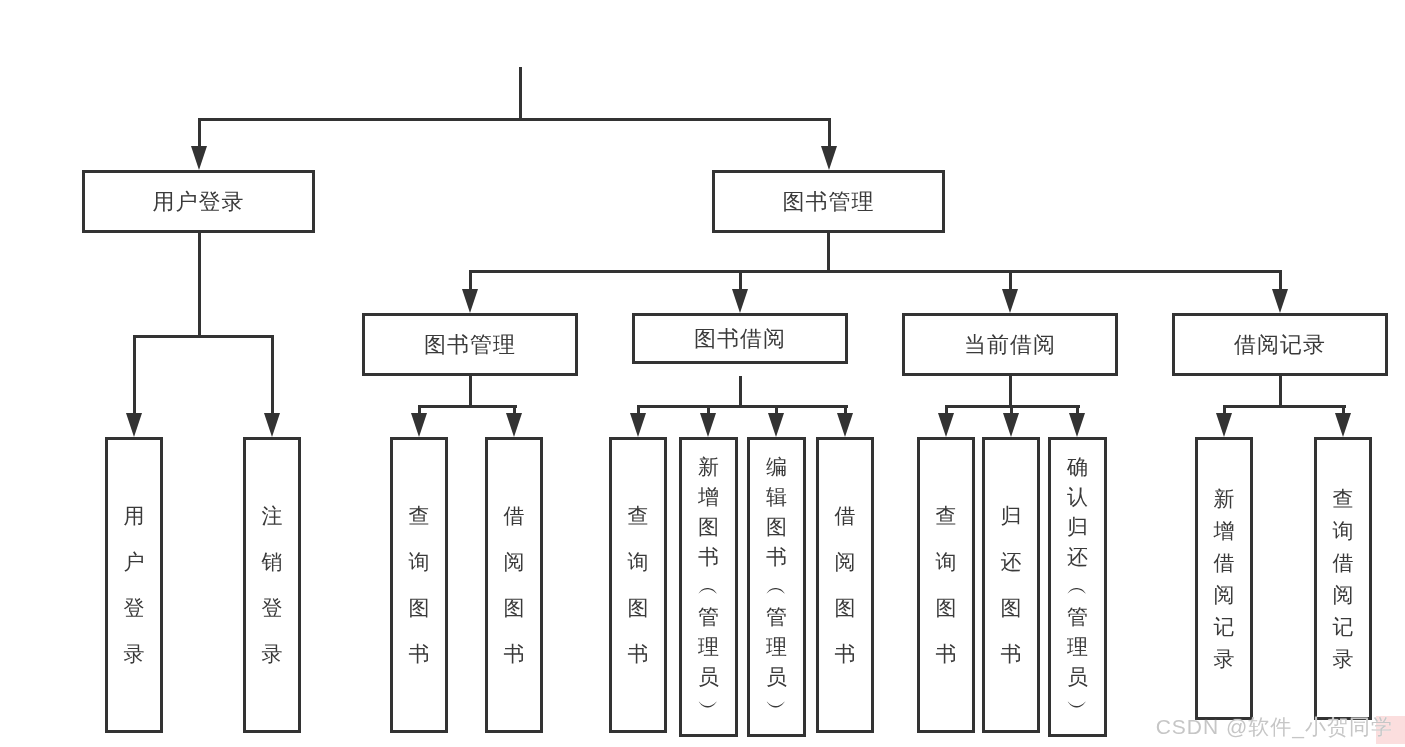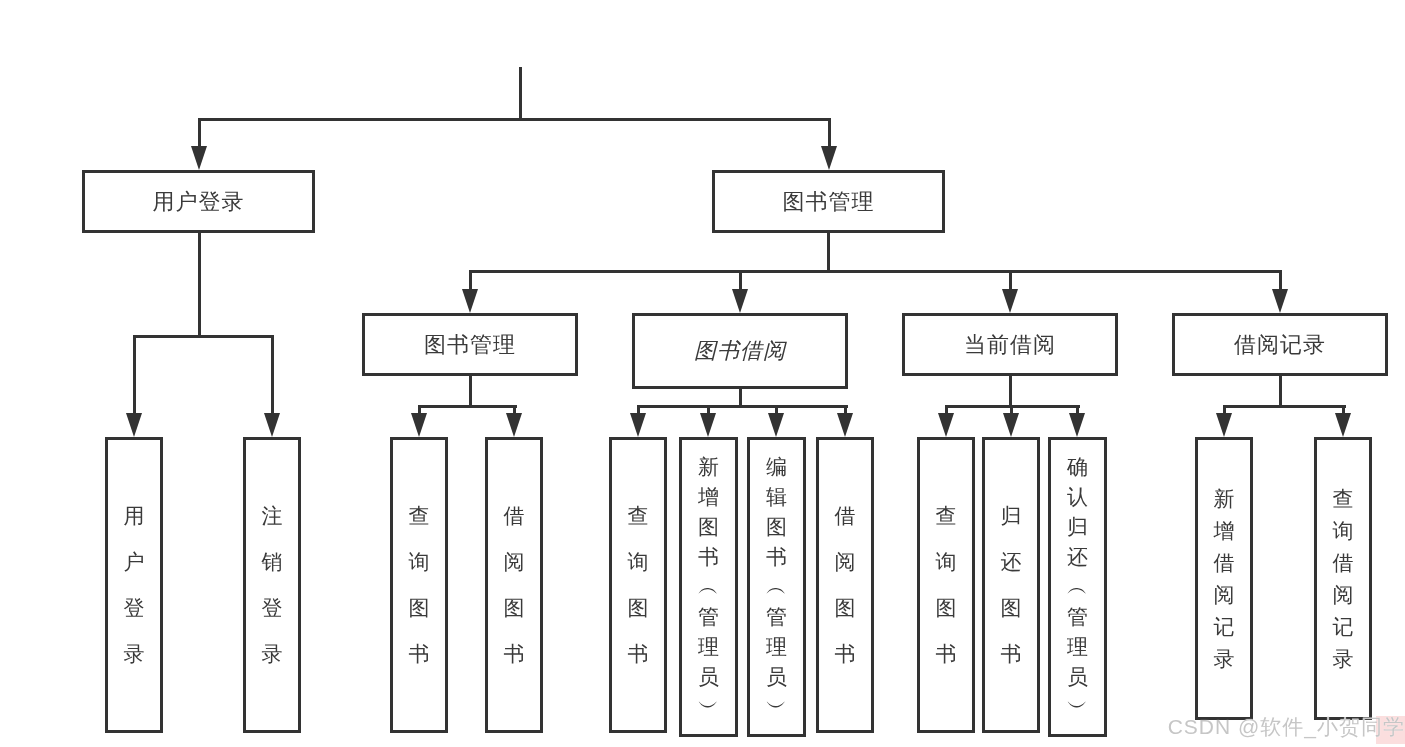--- a/index.html
+++ b/index.html
@@ -36,21 +36,21 @@
   .arrow{position:absolute;width:16px;}
   .arrow .shaft{position:absolute;left:6.5px;top:0;width:3px;background:var(--line);}
   .arrow .head{
     position:absolute;left:0;bottom:0;width:0;height:0;
     border-left:8px solid transparent;
     border-right:8px solid transparent;
     border-top:24px solid var(--line);
   }
   .watermark{
     position:absolute;
-    right:0;
+    right:12px;
     bottom:6px;
     font-size:21px;
     color:var(--wm-text);
     text-shadow:0 0 1px #ffffff;
     z-index:5;
     letter-spacing:1px;
   }
   .wm-patch{
     position:absolute;
     left:1376px;
@@ -159,21 +159,21 @@
     </div>
     <div class="box" style="left: 712px; top: 170px; width: 233px; height: 63px;">
       <span>图书管理</span>
     </div>
     <div class="box" style="left: 82px; top: 170px; width: 233px; height: 63px;">
       <span>用户登录</span>
     </div>
     <div class="box" style="left: 362px; top: 313px; width: 216px; height: 63px;">
       <span>图书管理</span>
     </div>
-    <div class="box" style="left: 632px; top: 313px; width: 216px; height: 76px; font-style: italic;">
+    <div class="box" style="left: 632px; top: 313px; width: 216px; height: 51px;">
       <span>图书借阅</span>
     </div>
     <div class="box" style="left: 1172px; top: 313px; width: 216px; height: 63px;">
       <span>借阅记录</span>
     </div>
     <div class="box" style="left: 902px; top: 313px; width: 216px; height: 63px;">
       <span>当前借阅</span>
     </div>
     <div class="box vbox" style="left: 105px; top: 437px; width: 58px; height: 296px;">
       <div class="vcol">

